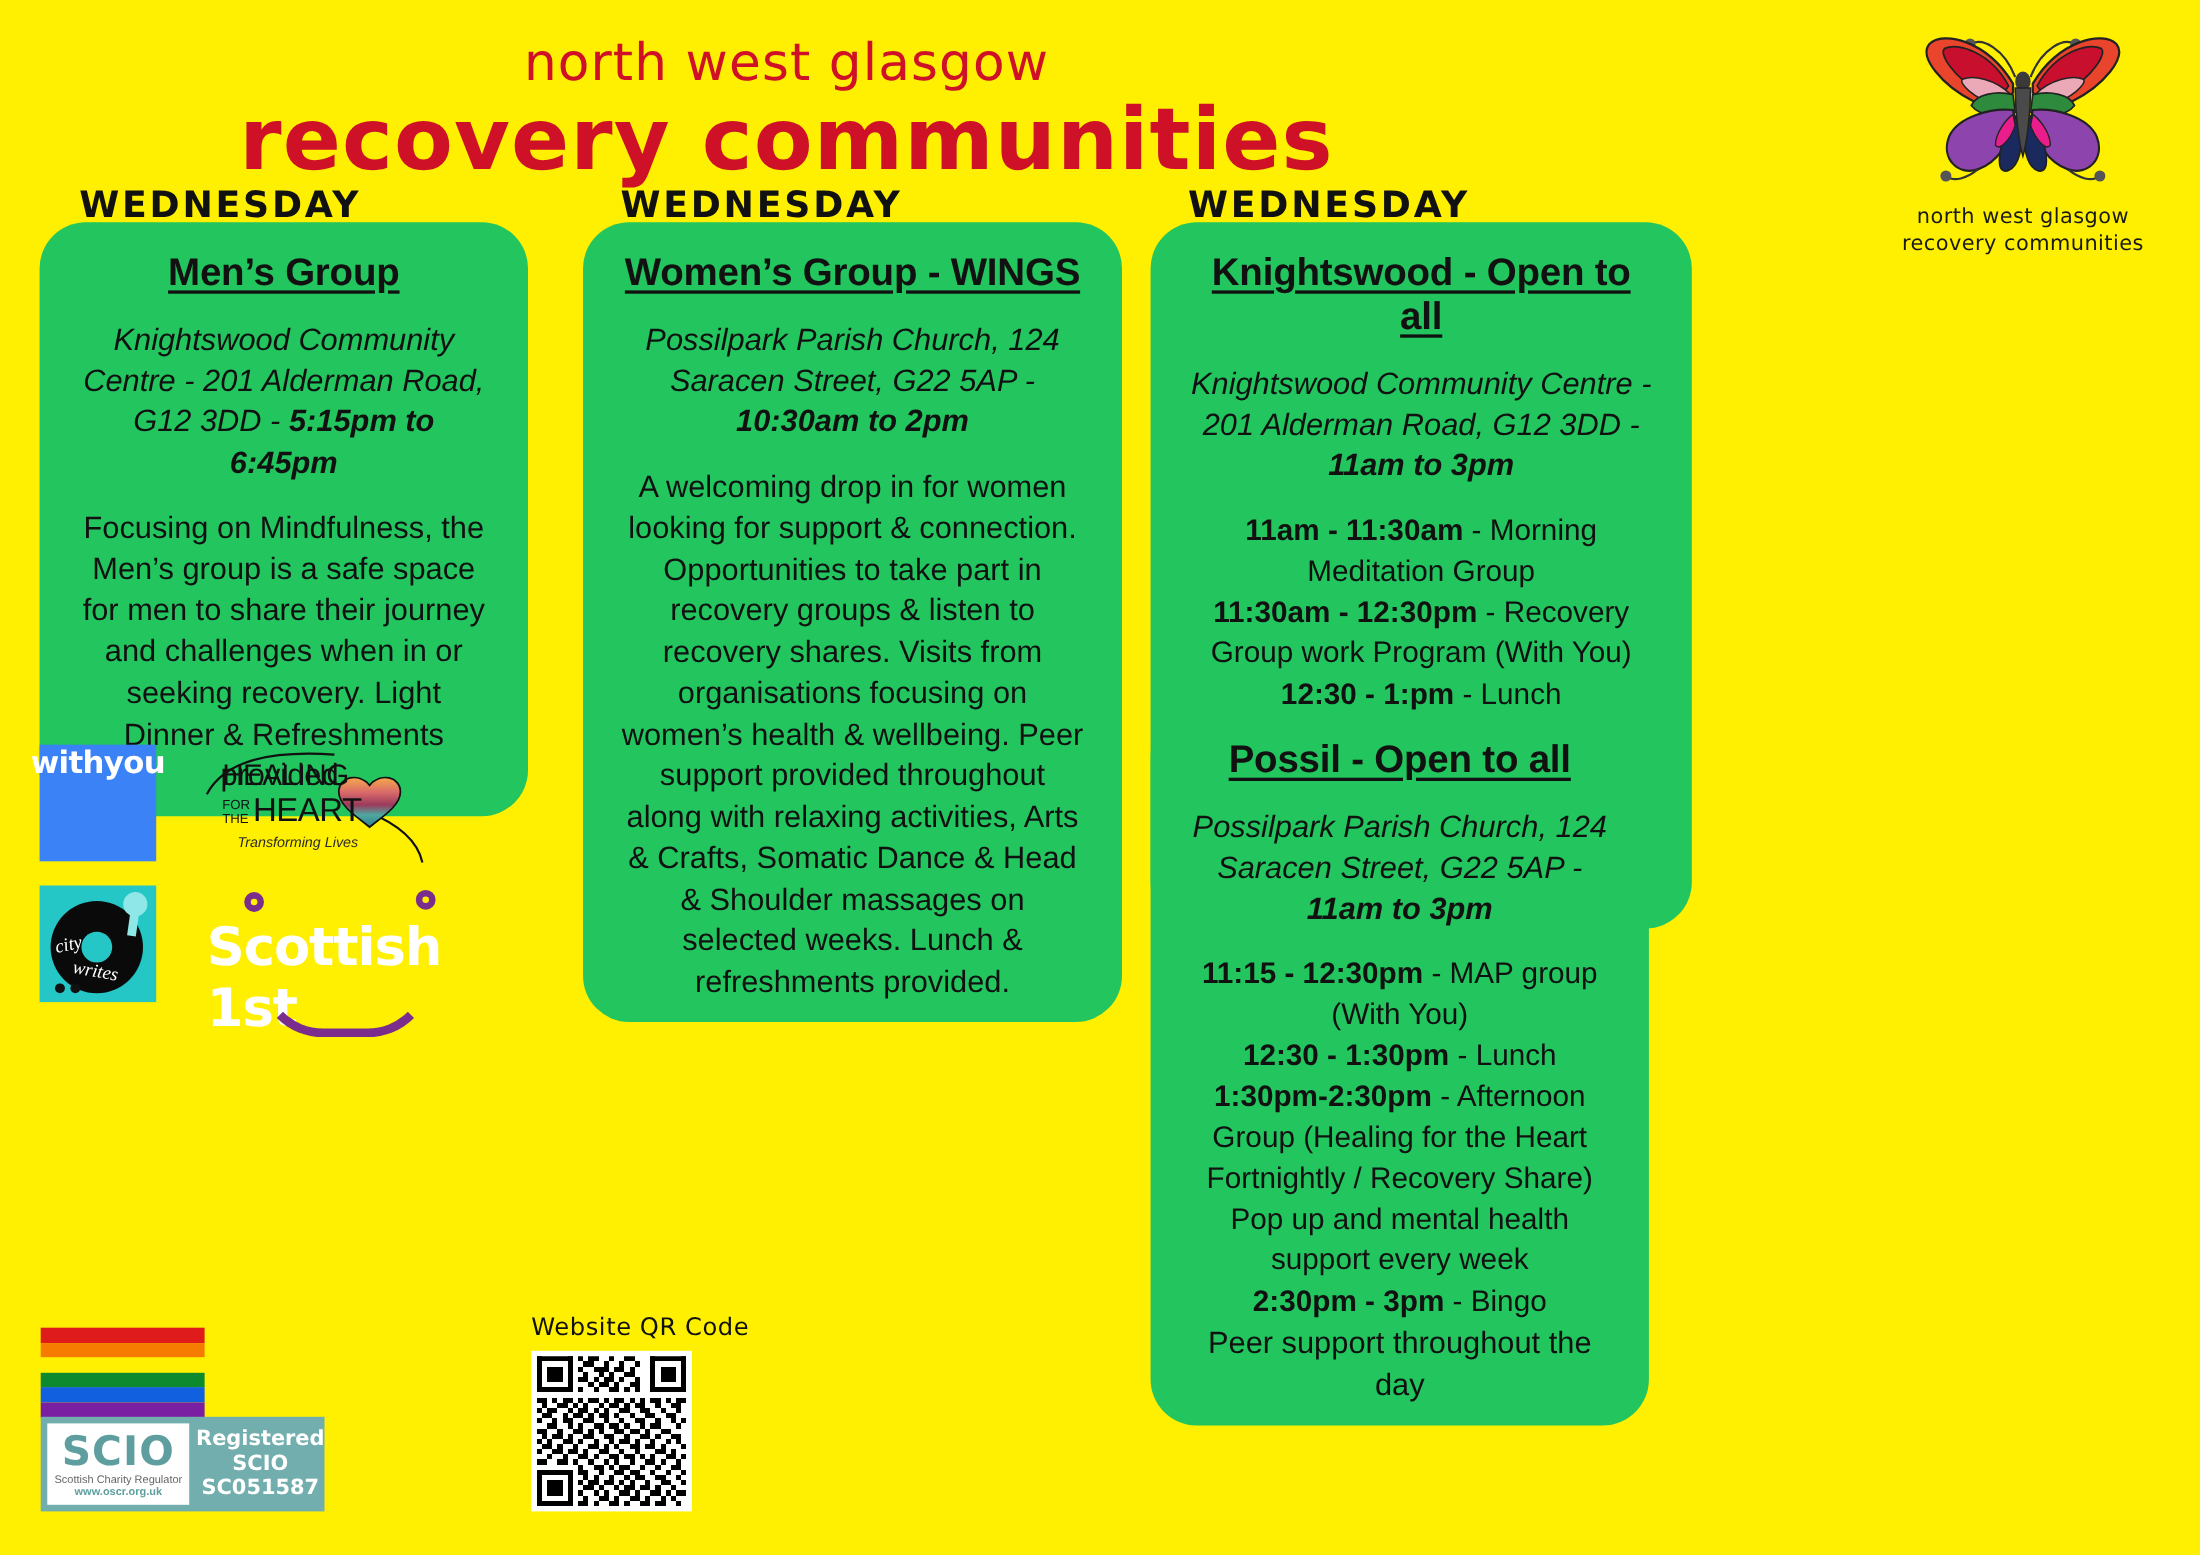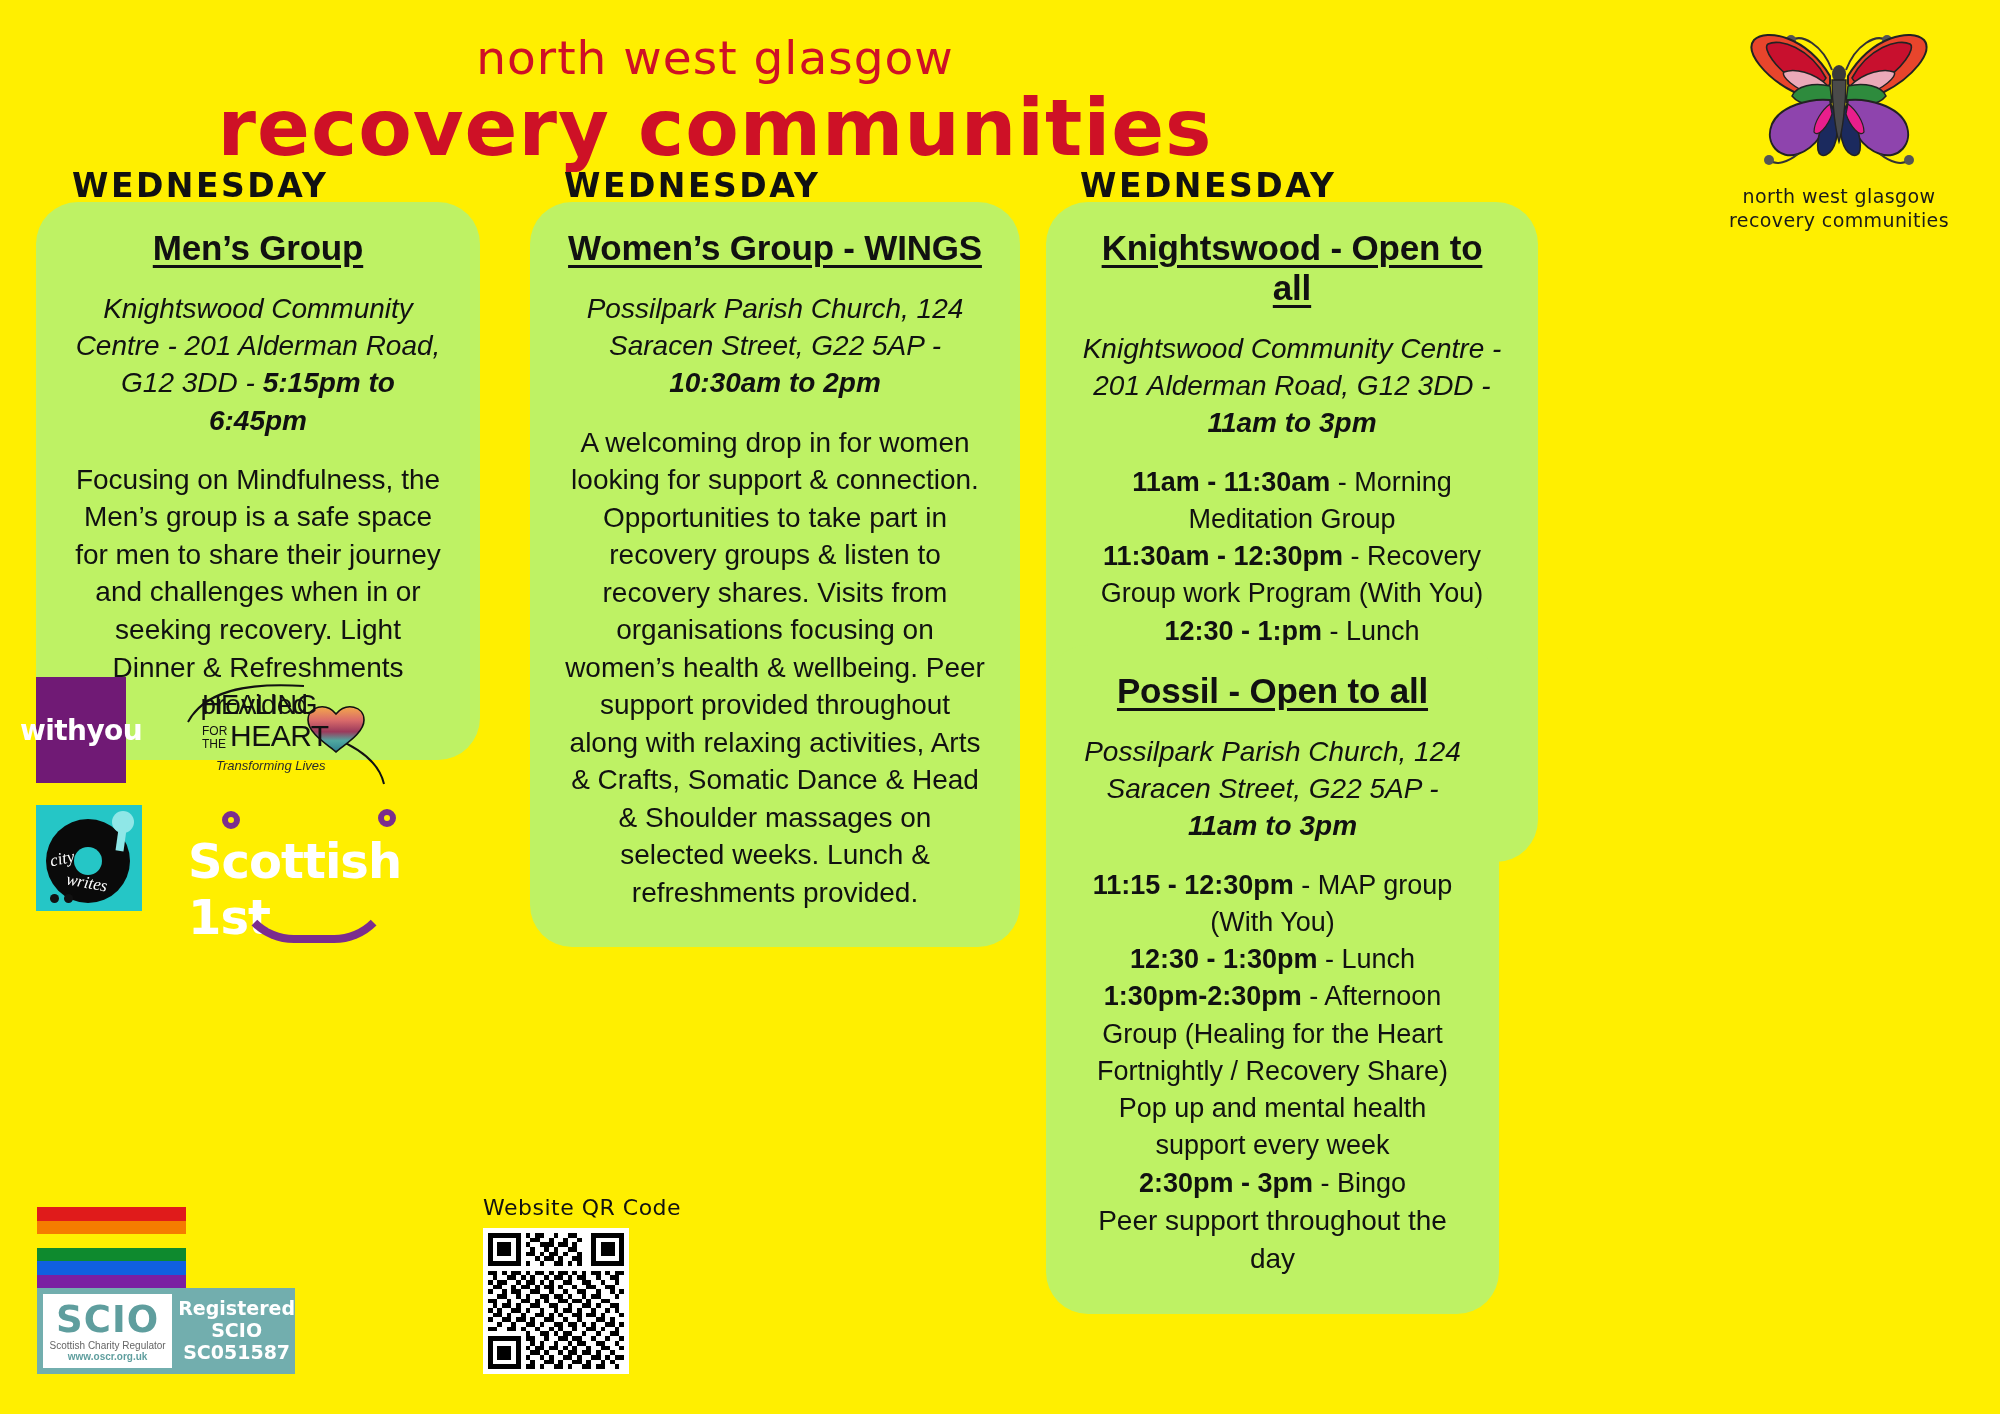--- a/index.html
+++ b/index.html
@@ -61,23 +61,23 @@
     font-family: "DejaVu Sans", sans-serif;
     font-size: 33px;
     font-weight: 600;
     color: #111;
     letter-spacing: 2.5px;
   }
 
   
   .card {
     position: absolute;
-    background: #bef264;
+    background: #22c55e;
     border-radius: 42px;
-    padding: 26px 34px 36px 34px;
+    padding: 26px 34px 18px 34px;
     text-align: center;
     color: #111;
   }
   .card-title {
     font-size: 35px;
     font-weight: 700;
     text-decoration: underline;
     text-underline-offset: 5px;
     margin-bottom: 22px;
     letter-spacing: -0.2px;
@@ -109,23 +109,23 @@
 
   #day-wed1   { left: 72px;   top: 166px; }
   #day-wed2   { left: 564px;  top: 166px; }
   #day-thu    { left: 1080px; top: 166px; }
   #day-fri    { left: 1080px; top: 612px; }
 
   
   .withyou-logo {
     position: absolute;
     left: 36px; top: 677px;
-    width: 90px; height: 106px;
-    background: #701a75;
-    display: flex; align-items: center; justify-content: center;
+    width: 106px; height: 106px;
+    background: #3b82f6;
+    display: flex; justify-content: center;
   }
   .withyou-logo span {
     color: #fff; font-size: 28px; font-weight: 700; letter-spacing: -0.6px;
     font-family: "DejaVu Sans", sans-serif;
   }
 
   .healing-logo {
     position: absolute;
     left: 184px; top: 680px;
     width: 210px; height: 105px;

